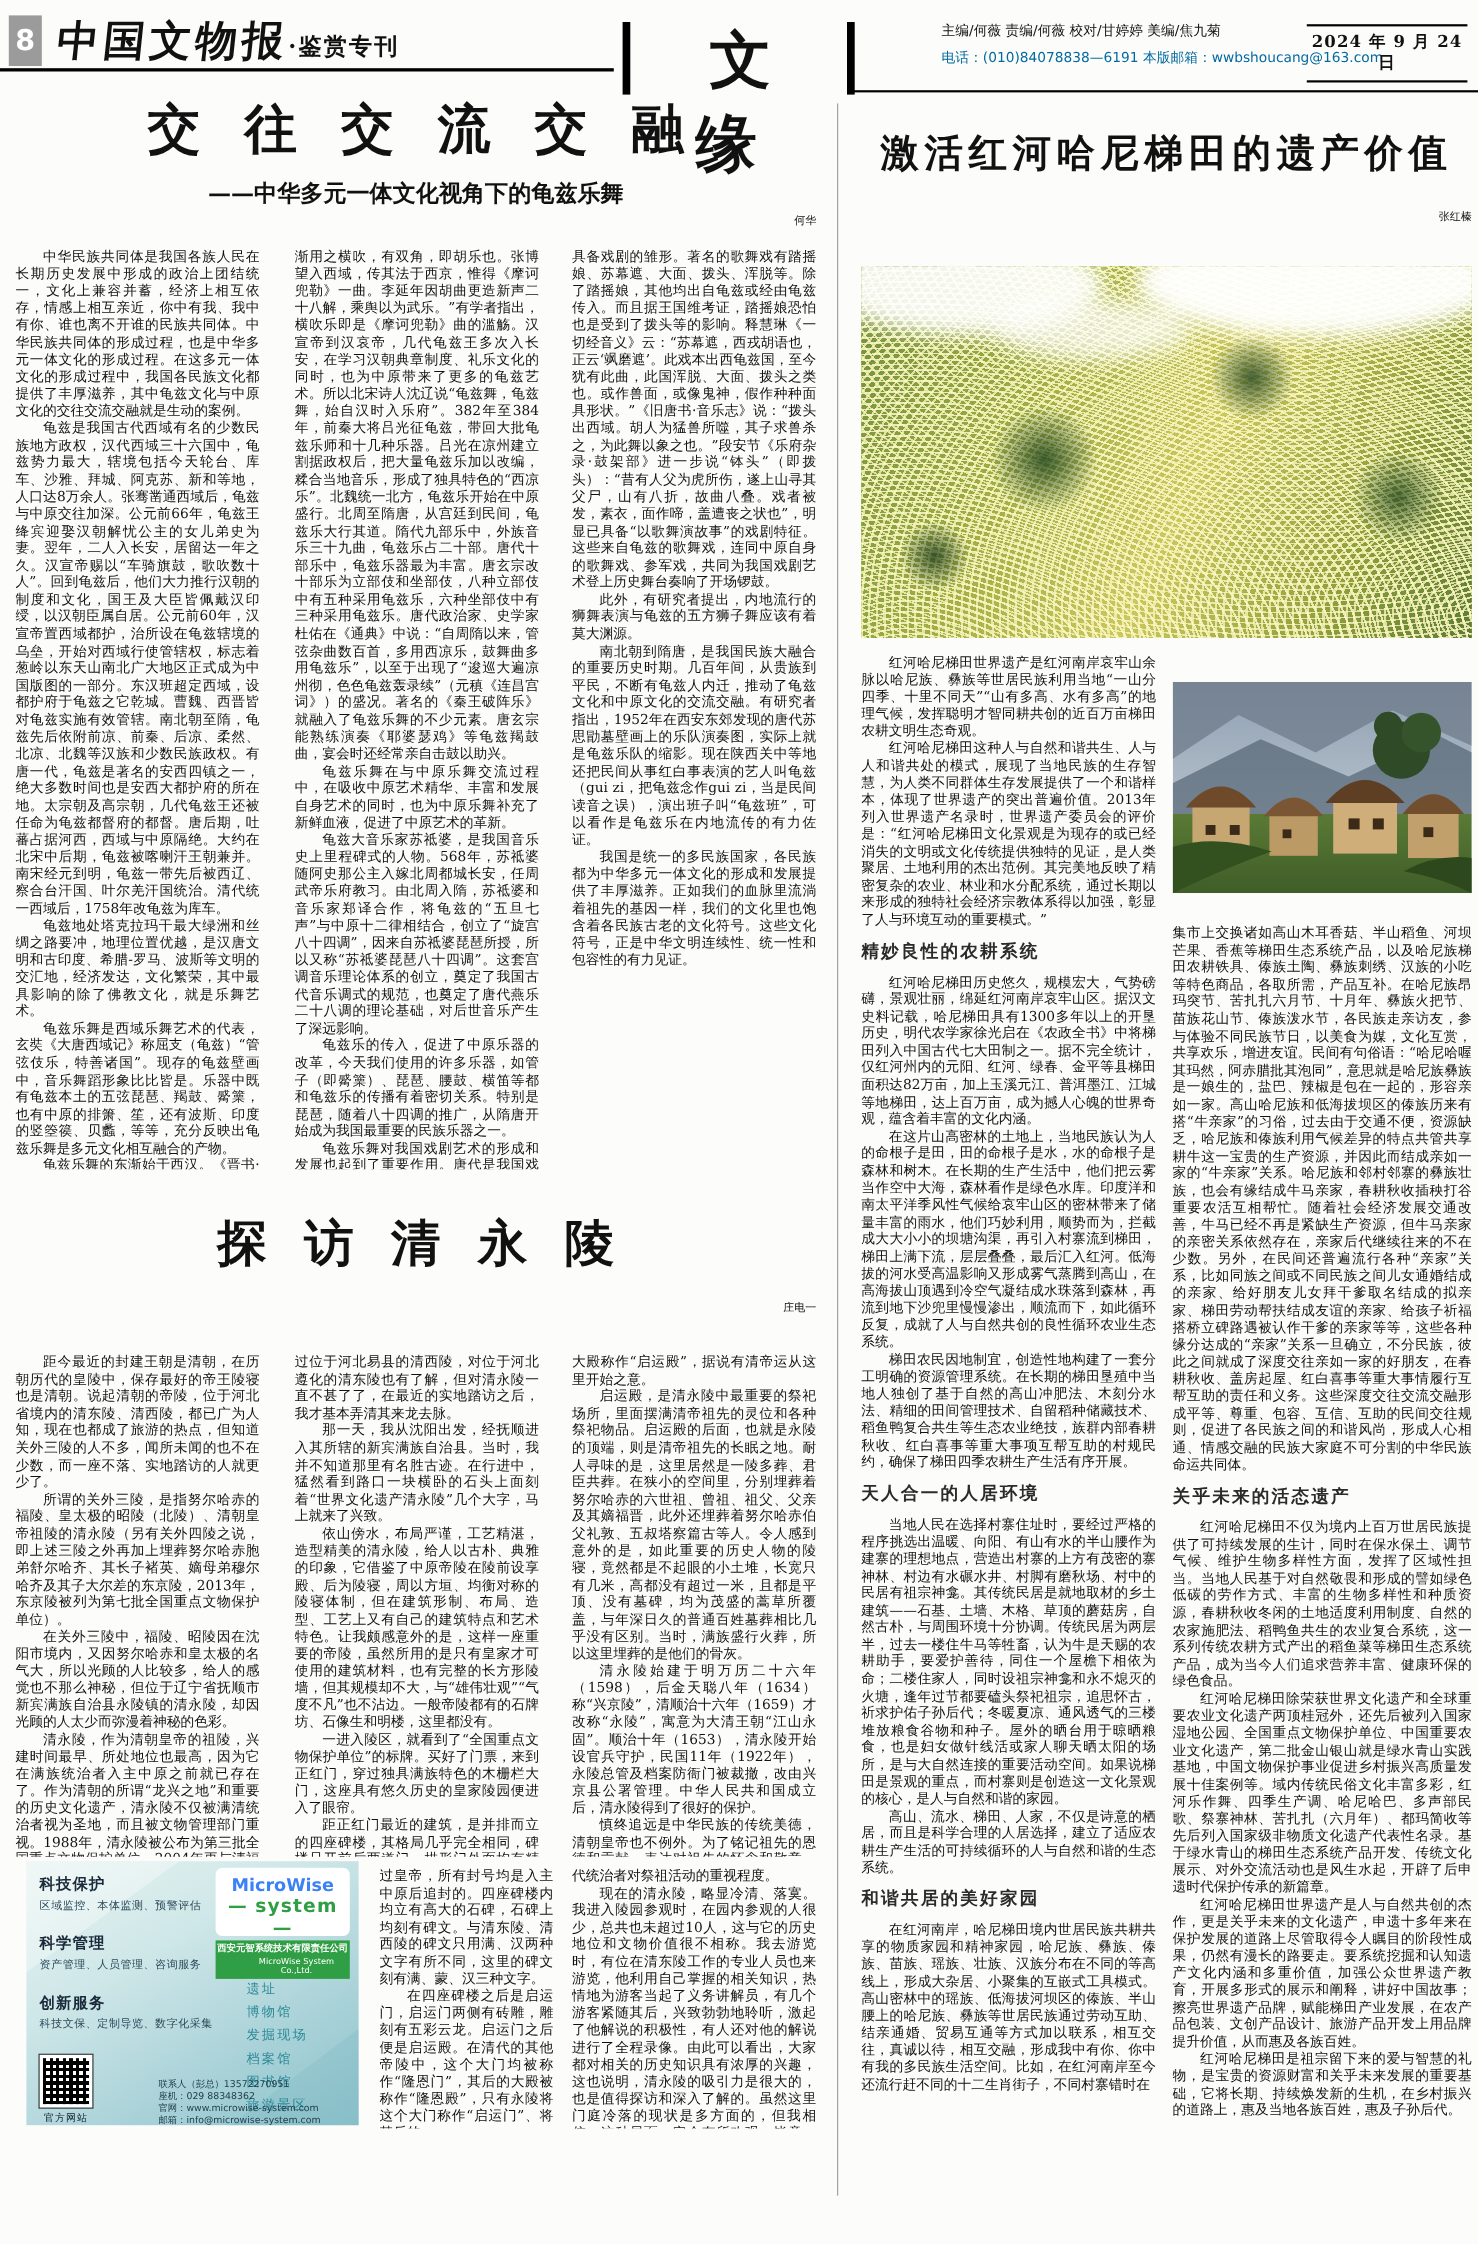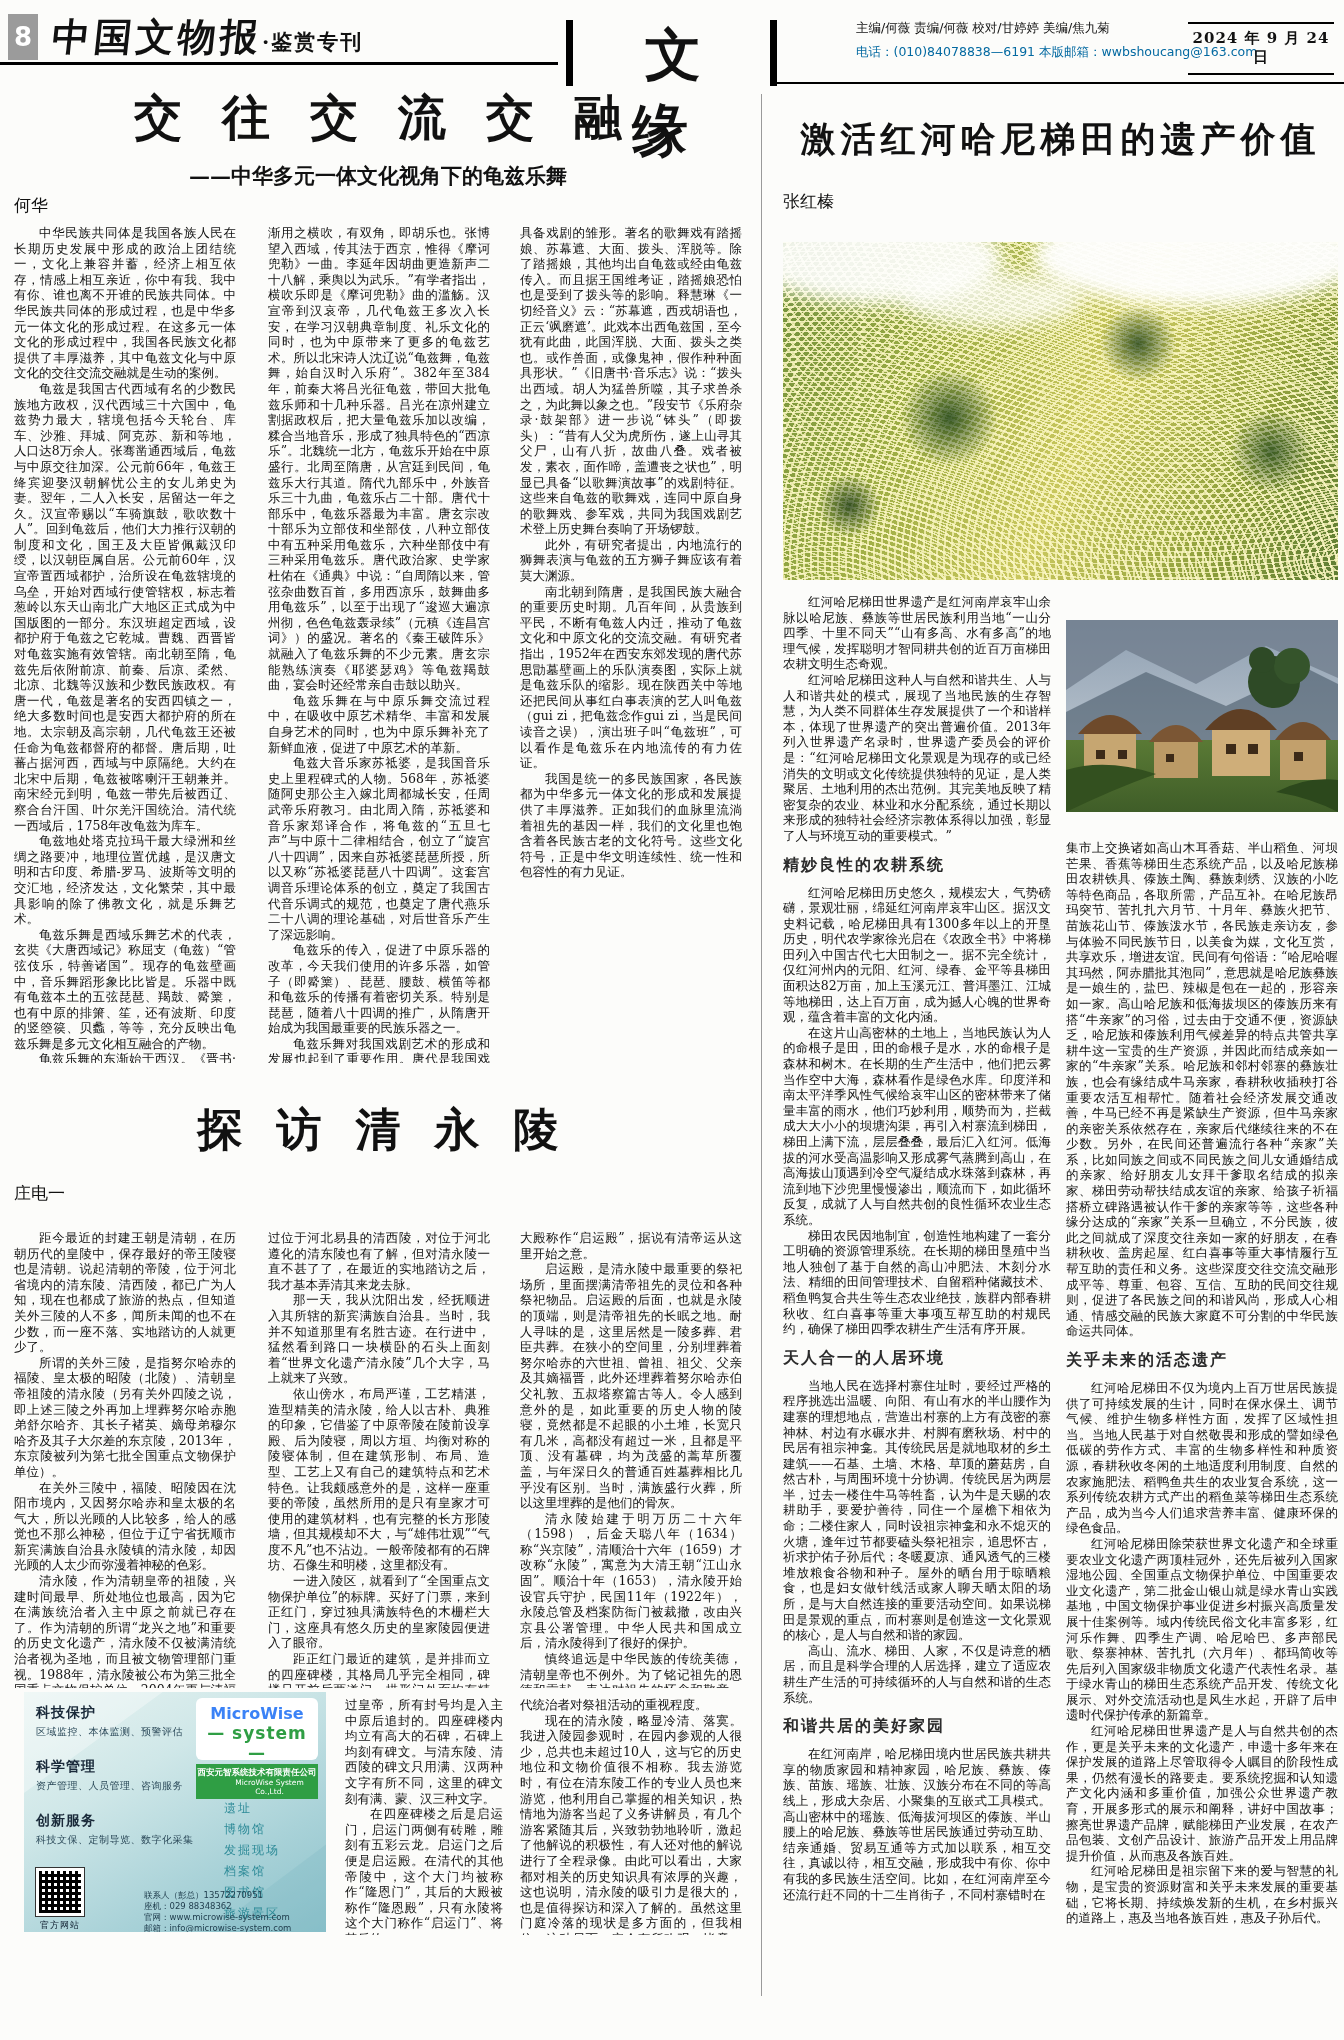--- a/index.html
+++ b/index.html
@@ -23,21 +23,21 @@
            padding:5px 0 6px;text-align:center;font-size:15px;font-weight:700;letter-spacing:1px;}
   .head-rule-right{left:774px;top:82px;width:570px;height:2px;background:#000;}
   .divider-v{left:761px;top:94px;width:1px;height:1902px;background:#9a9a9a;}
   
   .col{position:absolute;overflow:hidden;text-align:justify;}
   .para{margin:0;text-indent:2em;font-size:12.5px;line-height:15.6px;}
   .para.cont{text-indent:0;}
   .subhead{font-family:"DejaVu Sans",sans-serif;font-weight:700;font-size:16px;color:#2b2b2b;
            letter-spacing:2px;margin:11px 0 9px;text-indent:0;}
   .a-title{text-align:center;font-weight:900;white-space:nowrap;}
-  .a-author{text-align:left;font-size:17px;}
+  .a-author{text-align:right;font-size:10px;}
   
   .a1-title{left:14px;top:86px;width:728px;font-size:48px;letter-spacing:40px;text-indent:40px;}
   .a1-sub{left:14px;top:162px;width:728px;text-align:center;font-size:21px;font-weight:700;}
   .a1-author{left:14px;top:194px;width:728px;}
   
   .a2-title{left:14px;top:1100px;width:728px;font-size:45px;letter-spacing:34px;text-indent:34px;}
   .a2-author{left:14px;top:1182px;width:728px;}
   
   .a3-title{left:783px;top:116px;width:555px;font-size:35px;letter-spacing:5px;}
   .a3-author{left:783px;top:190px;width:555px;}

